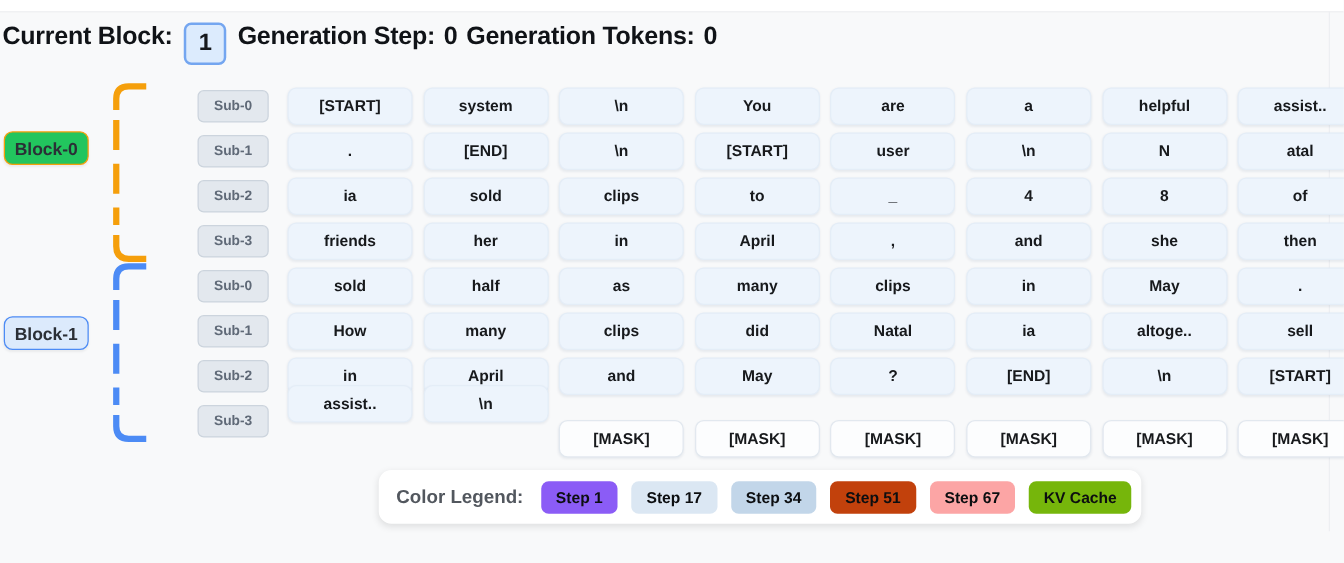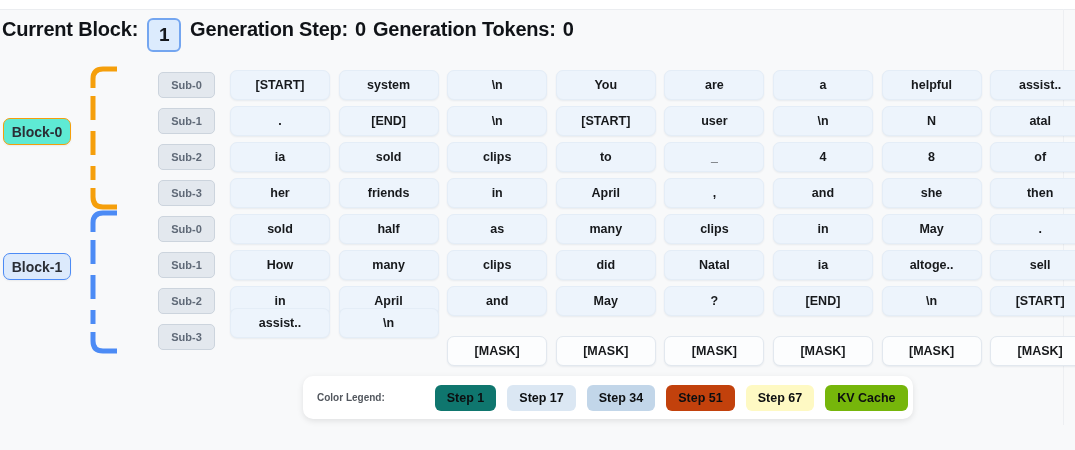--- a/index.html
+++ b/index.html
@@ -56,21 +56,21 @@
   .bracket{position:absolute;left:88px;width:30px;height:144px;}
   .bracket svg{display:block;}
 
   
   .legend{
     position:absolute;left:303px;top:376px;width:610px;height:43px;box-sizing:border-box;
     background:#ffffff;border-radius:10px;
     box-shadow:0 2px 6px rgba(0,0,0,0.10);
     display:flex;align-items:center;gap:11px;padding:0 14px;
   }
-  .legend-title{font-size:10px;font-weight:700;color:#52575e;margin-right:3px;white-space:nowrap;}
+  .legend-title{font-size:15px;font-weight:700;color:#52575e;margin-right:3px;white-space:nowrap;}
   .legend-chip{
     display:inline-flex;align-items:center;justify-content:center;
     padding:6px 12px;border-radius:6px;
     font-size:12.5px;font-weight:700;color:#0c0e10;white-space:nowrap;
   }
 </style>
 </head>
 <body>
 
 <div class="canvas">
@@ -80,21 +80,21 @@
   <div class="header">
     <span>Current Block:</span>
     <span class="blockbox">1</span>
     <span>Generation Step:</span>
     <span>0</span>
     <span>Generation Tokens:</span>
     <span>0</span>
   </div>
 
   <div id="viz">
-      <div class="block-label" style="top: 118px; border-color: rgb(245, 159, 11); background: #5eead4;">Block-0</div>
+      <div class="block-label" style="top: 105px; border-color: rgb(245, 159, 11); background: #22c55e;">Block-0</div>
       <div class="bracket" style="top: 66px;">
         <svg width="30" height="144" viewBox="0 0 30 144">
           <path d="M29 3 H15 Q5 3 5 13 V22" fill="none" stroke="#F59F0B" stroke-width="5"></path>
           <path d="M5 30 V114" fill="none" stroke="#F59F0B" stroke-width="5" stroke-dasharray="24 11"></path>
           <path d="M5 122 V131 Q5 141 15 141 H29" fill="none" stroke="#F59F0B" stroke-width="5"></path>
         </svg>
       </div>
       <div class="row" style="top: 70px;">
         <div class="sub">Sub-0</div>
         <div class="cells">
@@ -130,22 +130,22 @@
           <div class="cell">to</div>
           <div class="cell">_</div>
           <div class="cell">4</div>
           <div class="cell">8</div>
           <div class="cell">of</div>
         </div>
       </div>
       <div class="row" style="top: 178px;">
         <div class="sub">Sub-3</div>
         <div class="cells">
+          <div class="cell">friends</div>
           <div class="cell">her</div>
-          <div class="cell">friends</div>
           <div class="cell">in</div>
           <div class="cell">April</div>
           <div class="cell">,</div>
           <div class="cell">and</div>
           <div class="cell">she</div>
           <div class="cell">then</div>
         </div>
       </div>
       <div class="block-label" style="top: 253px; border-color: rgb(76, 139, 245); background: rgb(220, 234, 252);">Block-1</div>
       <div class="bracket" style="top: 210px;">
@@ -204,20 +204,20 @@
           <div class="cell mask">[MASK]</div>
           <div class="cell mask">[MASK]</div>
           <div class="cell mask">[MASK]</div>
           <div class="cell mask">[MASK]</div>
         </div>
       </div>
     </div>
 
   <div class="legend">
     <span class="legend-title">Color Legend:</span>
-    <span class="legend-chip" style="background: #0f766e; margin-left: 36px;">Step 1</span>
+    <span class="legend-chip" style="background: #8b5cf6;">Step 1</span>
     <span class="legend-chip" style="background: rgb(219, 231, 243);">Step 17</span>
     <span class="legend-chip" style="background: rgb(194, 214, 233);">Step 34</span>
     <span class="legend-chip" style="background: #c2410c;">Step 51</span>
-    <span class="legend-chip" style="background: #fef9c3;">Step 67</span>
+    <span class="legend-chip" style="background: #fca5a5;">Step 67</span>
     <span class="legend-chip" style="background: rgb(118, 182, 11);">KV Cache</span>
   </div>
 </div>
 
 </body></html>

